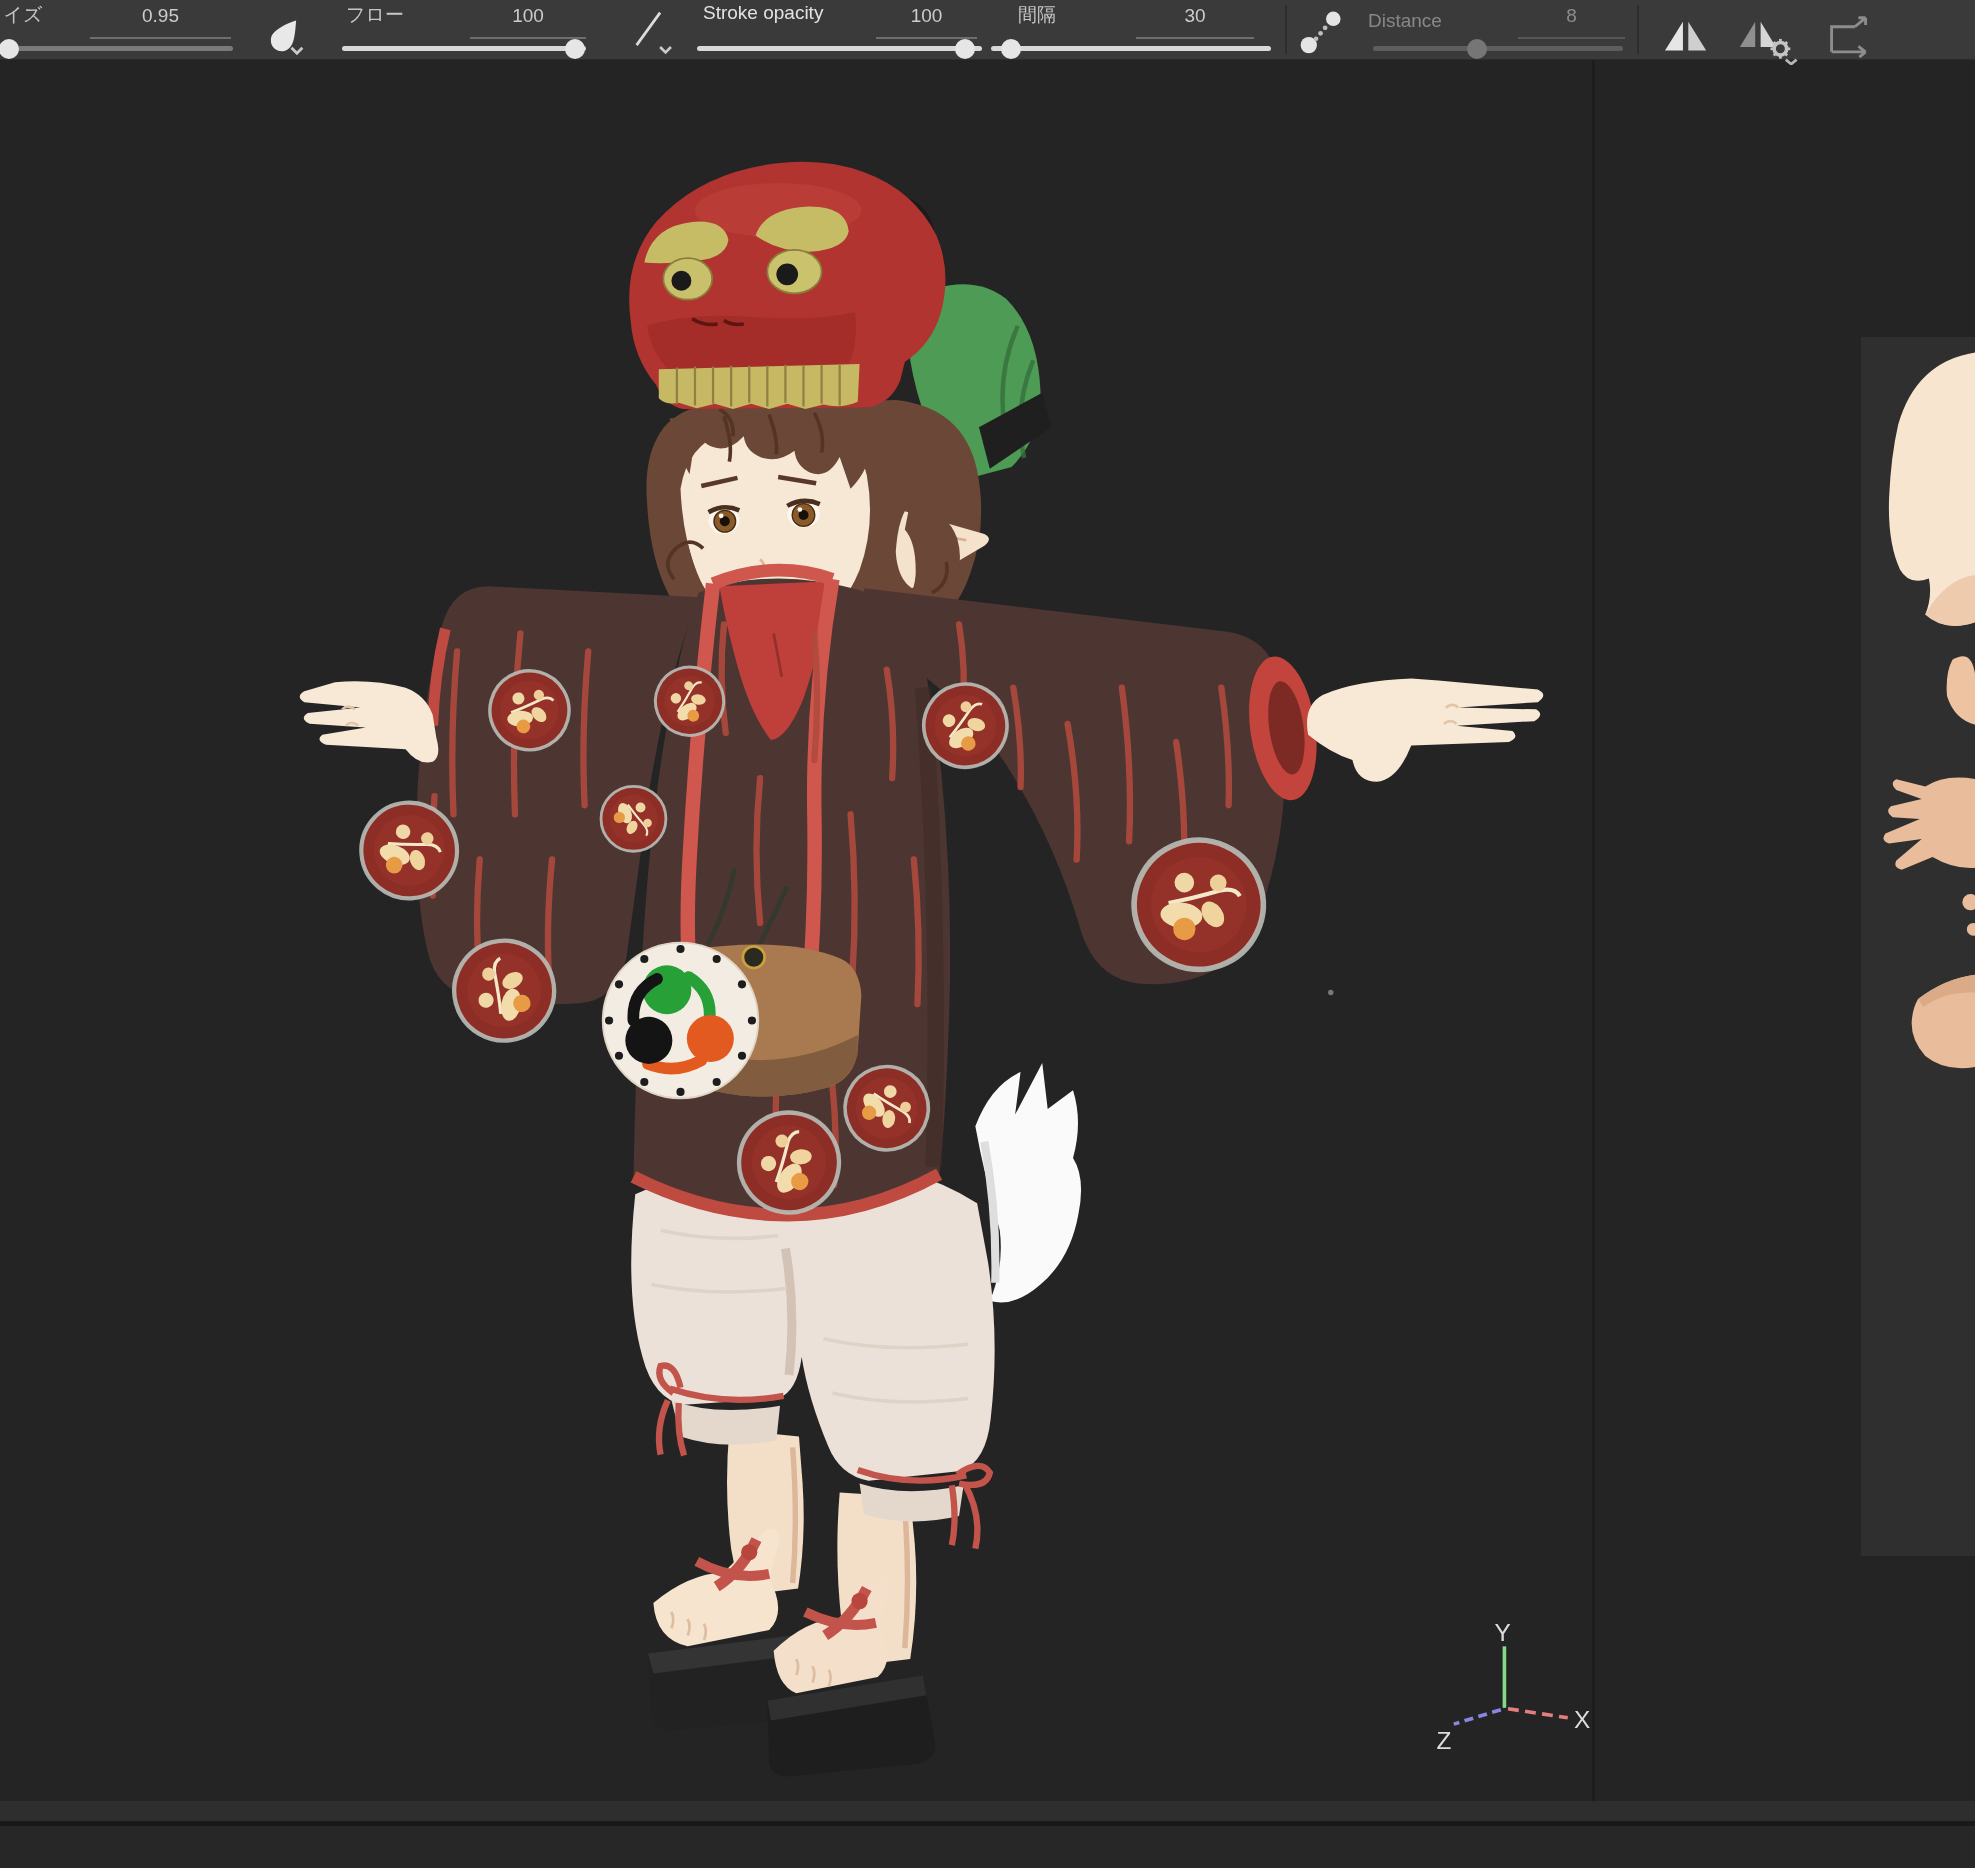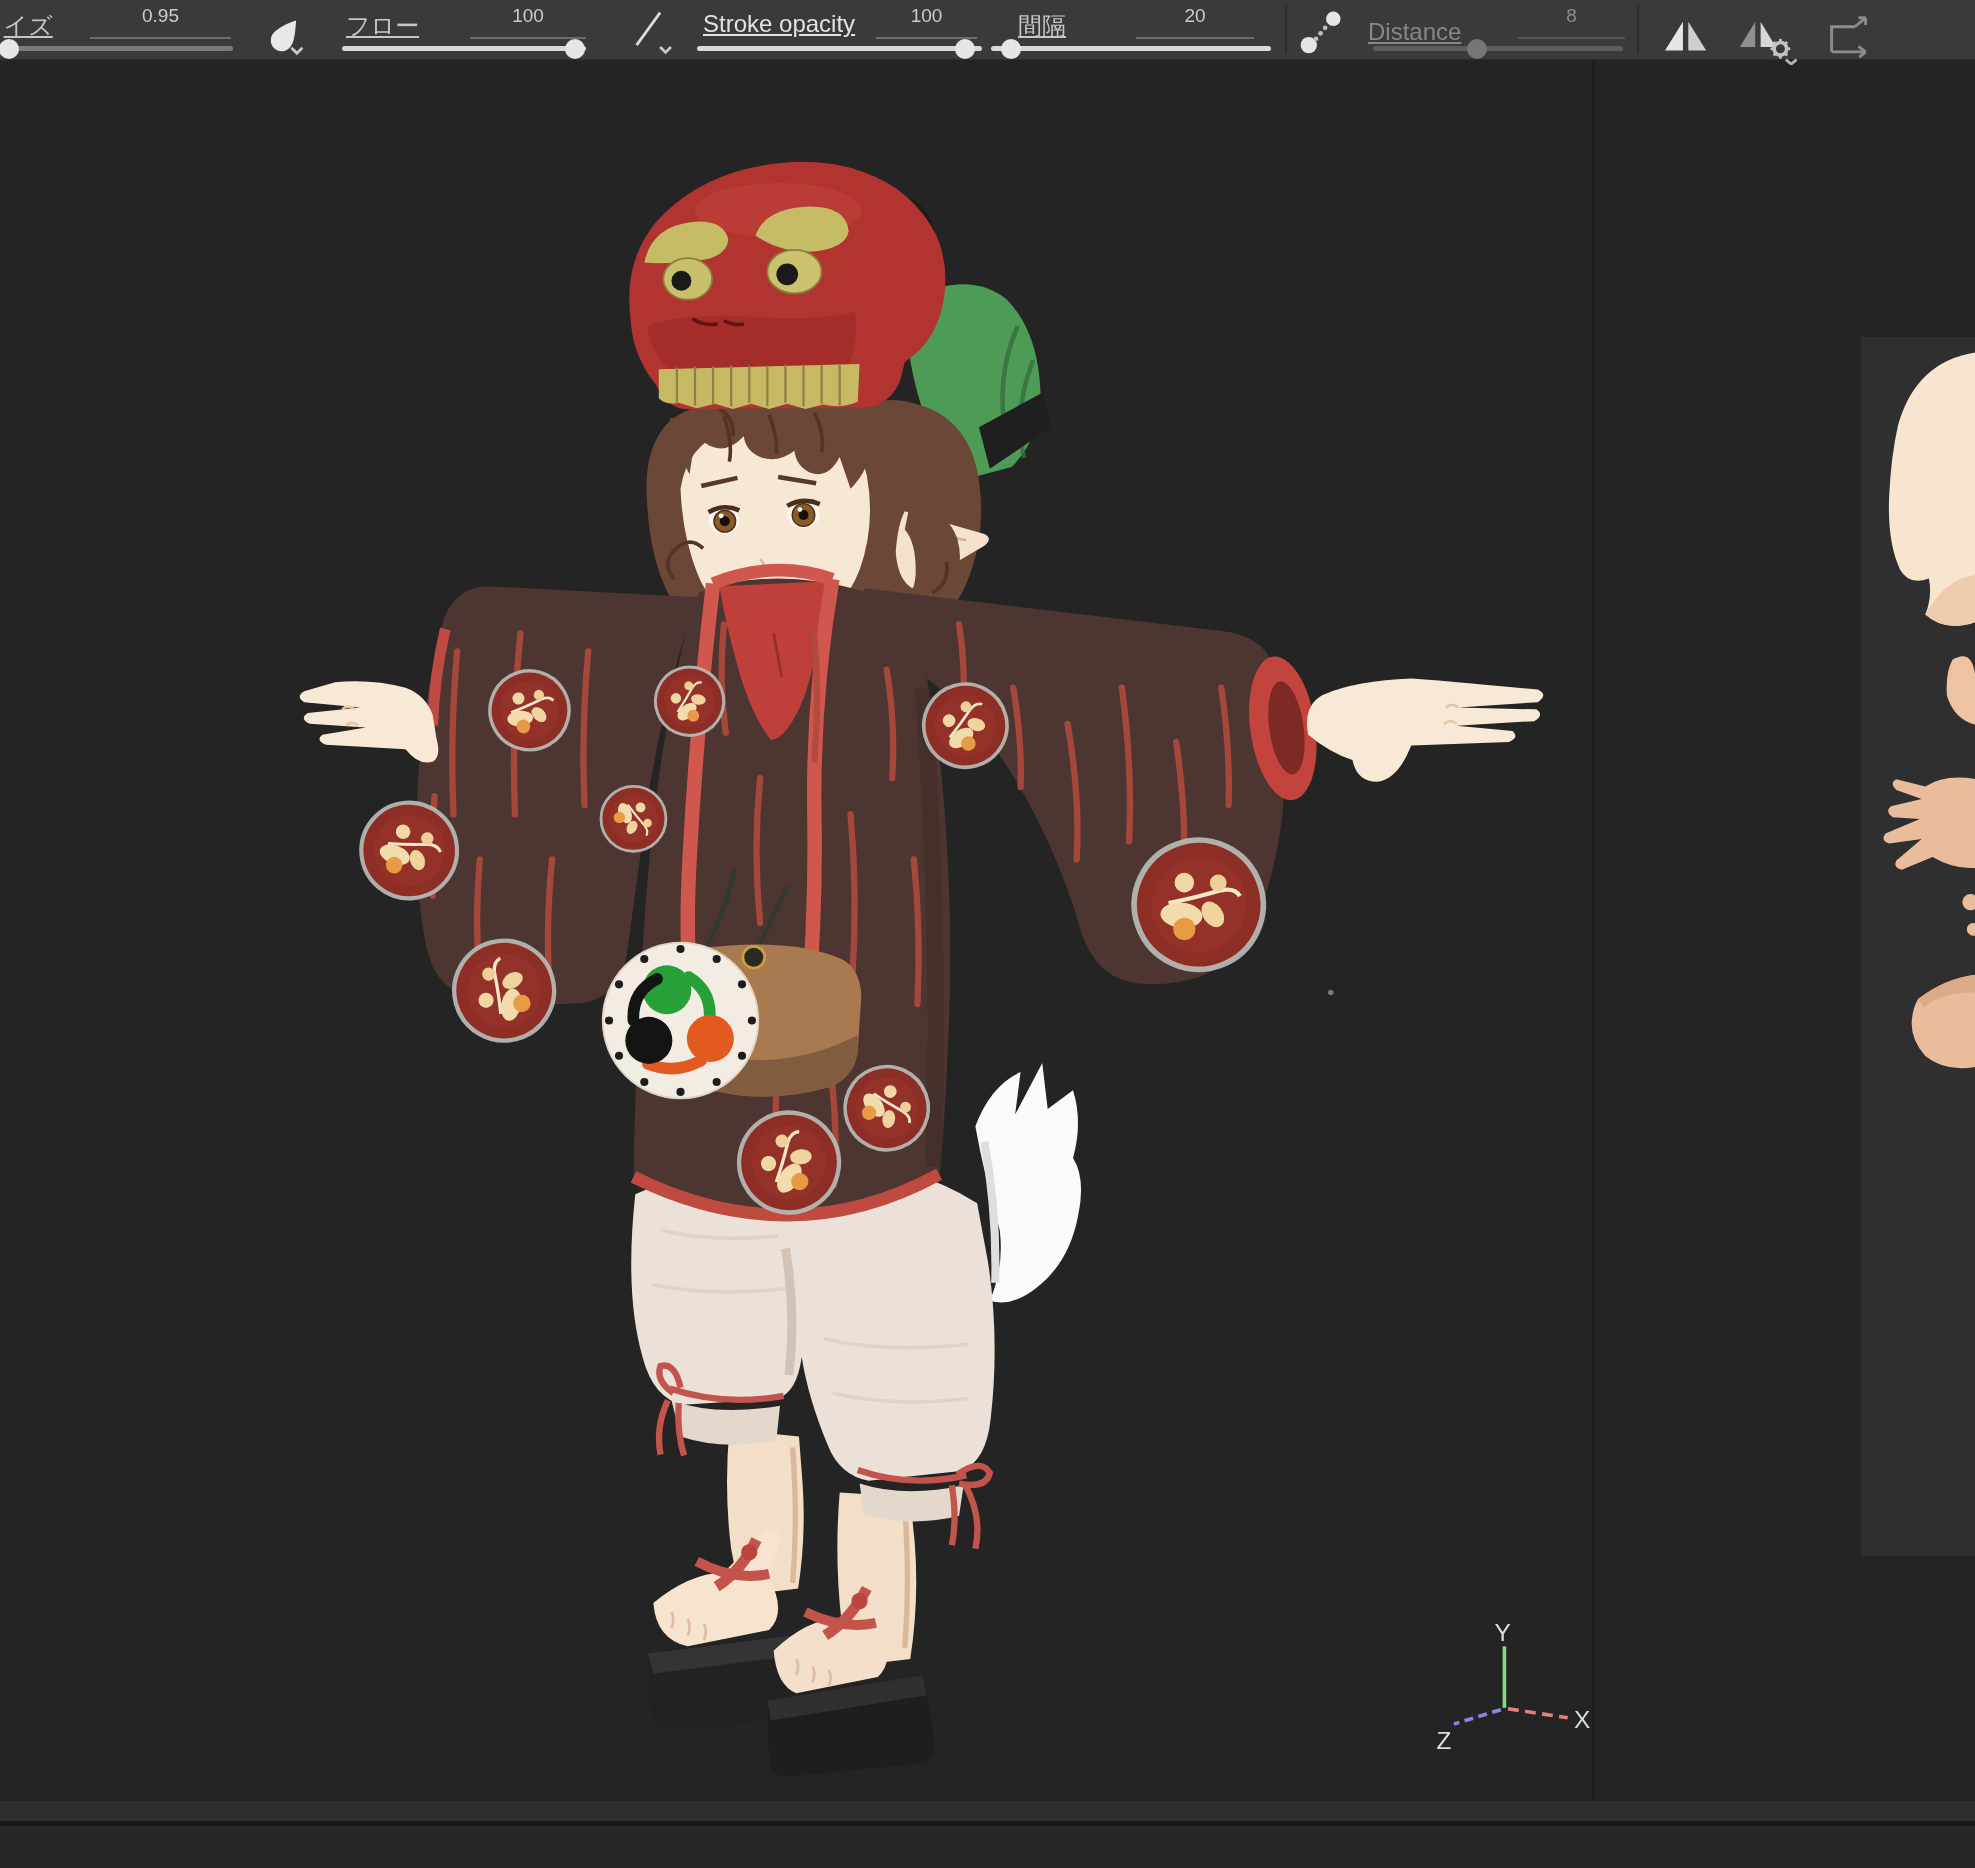--- a/index.html
+++ b/index.html
@@ -2,21 +2,21 @@
 <html style="font-size:14.5px"><head>
 <meta charset="utf-8">
 <style>
   html,body{margin:0;padding:0;background:#111;}
   *{box-sizing:border-box;}
   .app{position:relative;width:1976px;height:1869px;background:#242424;overflow:hidden;
        font-family:"Liberation Sans","DejaVu Sans",sans-serif;}
   
   .toolbar{position:absolute;left:0;top:0;width:1976px;height:60px;background:#3a3a3a;
            border-bottom:1.8px solid #2c2c2c;z-index:30;}
-  .tb-label{position:absolute;top:10px;font-size:24px;color:#c6c6c6;white-space:nowrap;text-decoration:underline;}
+  .tb-label{position:absolute;top:2px;font-size:19px;color:#c6c6c6;white-space:nowrap;}
   .tb-label.bright{color:#e2e2e2;}
   .tb-value{position:absolute;top:4.5px;font-size:19px;color:#cccccc;text-align:center;}
   .tb-underline{position:absolute;top:37px;height:1.8px;background:#6d6d6d;}
   .tb-track{position:absolute;top:46px;height:4.5px;background:#d8d8d8;border-radius:2.7px;}
   .tb-track.dim{background:#7a7a7a;}
   .tb-knob{position:absolute;top:39px;width:20px;height:20px;border-radius:50%;background:#e6e6e6;}
   .tb-knob.dim{background:#a8a8a8;}
   .tb-sep{position:absolute;top:5.4px;width:1.8px;height:49px;background:#2d2d2d;}
   .disabled{opacity:.55;}
   .tb-icon{position:absolute;cursor:pointer;}
@@ -73,21 +73,21 @@
     <div>
       <span class="tb-label bright" style="left:695px;margin-left:8px;">Stroke opacity</span>
       <span class="tb-value" style="left:876px;width:101px;">100</span>
       <div class="tb-underline" style="left:876px;width:101px;"></div>
       <div class="tb-track" style="left:697px;width:285px;"></div>
       <div class="tb-knob" style="left:955px;"></div>
     </div>
 
     <div>
       <span class="tb-label" style="left:1018px;">間隔</span>
-      <span class="tb-value" style="left:1136px;width:118px;">20</span>
+      <span class="tb-value" style="left:1136px;width:118px;">30</span>
       <div class="tb-underline" style="left:1136px;width:118px;"></div>
       <div class="tb-track" style="left:991px;width:280px;"></div>
       <div class="tb-knob" style="left:1001px;"></div>
     </div>
 
     <div class="tb-sep" style="left:1285px;"></div>
 
     <svg class="tb-icon" style="left:1297px;top:7.2px;" width="49" height="49" viewBox="0 0 54 54">
       <circle cx="40" cy="13" r="8" fill="#e4e4e4"></circle>
       <circle cx="13" cy="42" r="9" fill="#e4e4e4"></circle>

